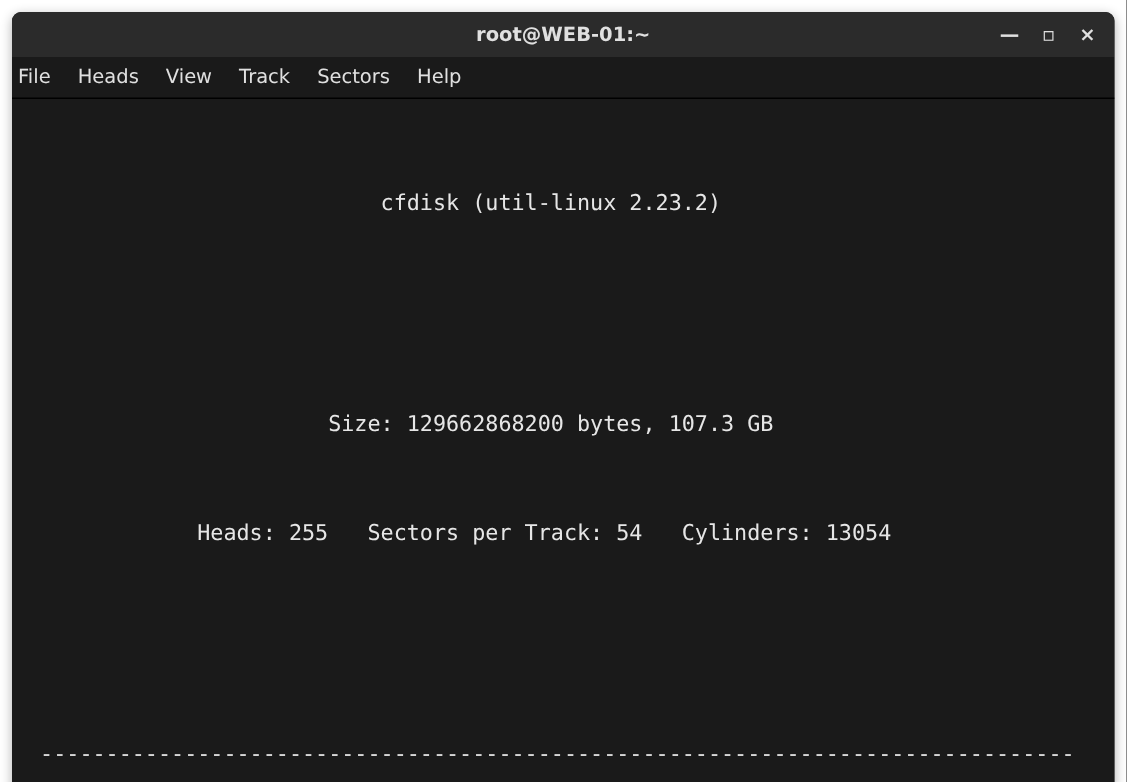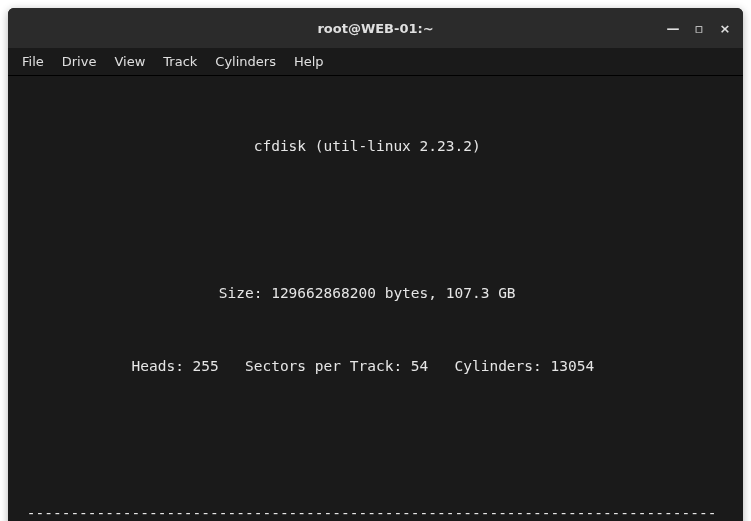--- a/index.html
+++ b/index.html
@@ -18,21 +18,21 @@
   overflow: hidden;
   box-shadow: 0 2px 8px rgba(0,0,0,0.3);
 }
 .titlebar {
   background: #2b2b2b;
   color: #e0e0e0;
   display: flex;
   align-items: center;
   justify-content: center;
   position: relative;
-  height: 40px;
+  height: 30px;
   font-family: "DejaVu Sans", sans-serif;
   font-size: 13px;
   font-weight: bold;
 }
 .titlebar .controls {
   position: absolute;
   right: 6px;
   display: flex;
   gap: 2px;
 }
@@ -44,21 +44,21 @@
   justify-content: center;
   color: #e0e0e0;
   font-size: 13px;
   cursor: pointer;
 }
 .menubar {
   background: #1a1a1a;
   color: #e0e0e0;
   display: flex;
   gap: 18px;
-  padding: 6px 14px;
+  padding: 6px 4px;
   font-family: "DejaVu Sans", sans-serif;
   font-size: 13px;
   border-bottom: 1px solid #000;
 }
 .menubar span { cursor: pointer; }
 .term {
   background: #1a1a1a;
   color: #e6e6e6;
   font-size: 14.5px;
   line-height: 1.3;
@@ -84,24 +84,24 @@
     <span>root@WEB-01:~</span>
     <div class="controls">
       <span class="ctrl">—</span>
       <span class="ctrl">▫</span>
       <span class="ctrl">×</span>
     </div>
   </div>
 
   <div class="menubar">
     <span>File</span>
-    <span>Drive</span>
+    <span>Heads</span>
     <span>View</span>
     <span>Track</span>
-    <span>Cylinders</span>
+    <span>Sectors</span>
     <span>Help</span>
   </div>
 
   <div class="term">
     <div class="row" id="h-app">                           cfdisk (util-linux 2.23.2)</div>
     <div class="row"> </div>
     <div class="row" id="h-size">                       Size: 129662868200 bytes, 107.3 GB</div>
     <div class="row" id="h-geom">             Heads: 255   Sectors per Track: 54   Cylinders: 13054</div>
     <div class="row"> </div>
     <div class="row" id="sep"> -------------------------------------------------------------------------------</div>

